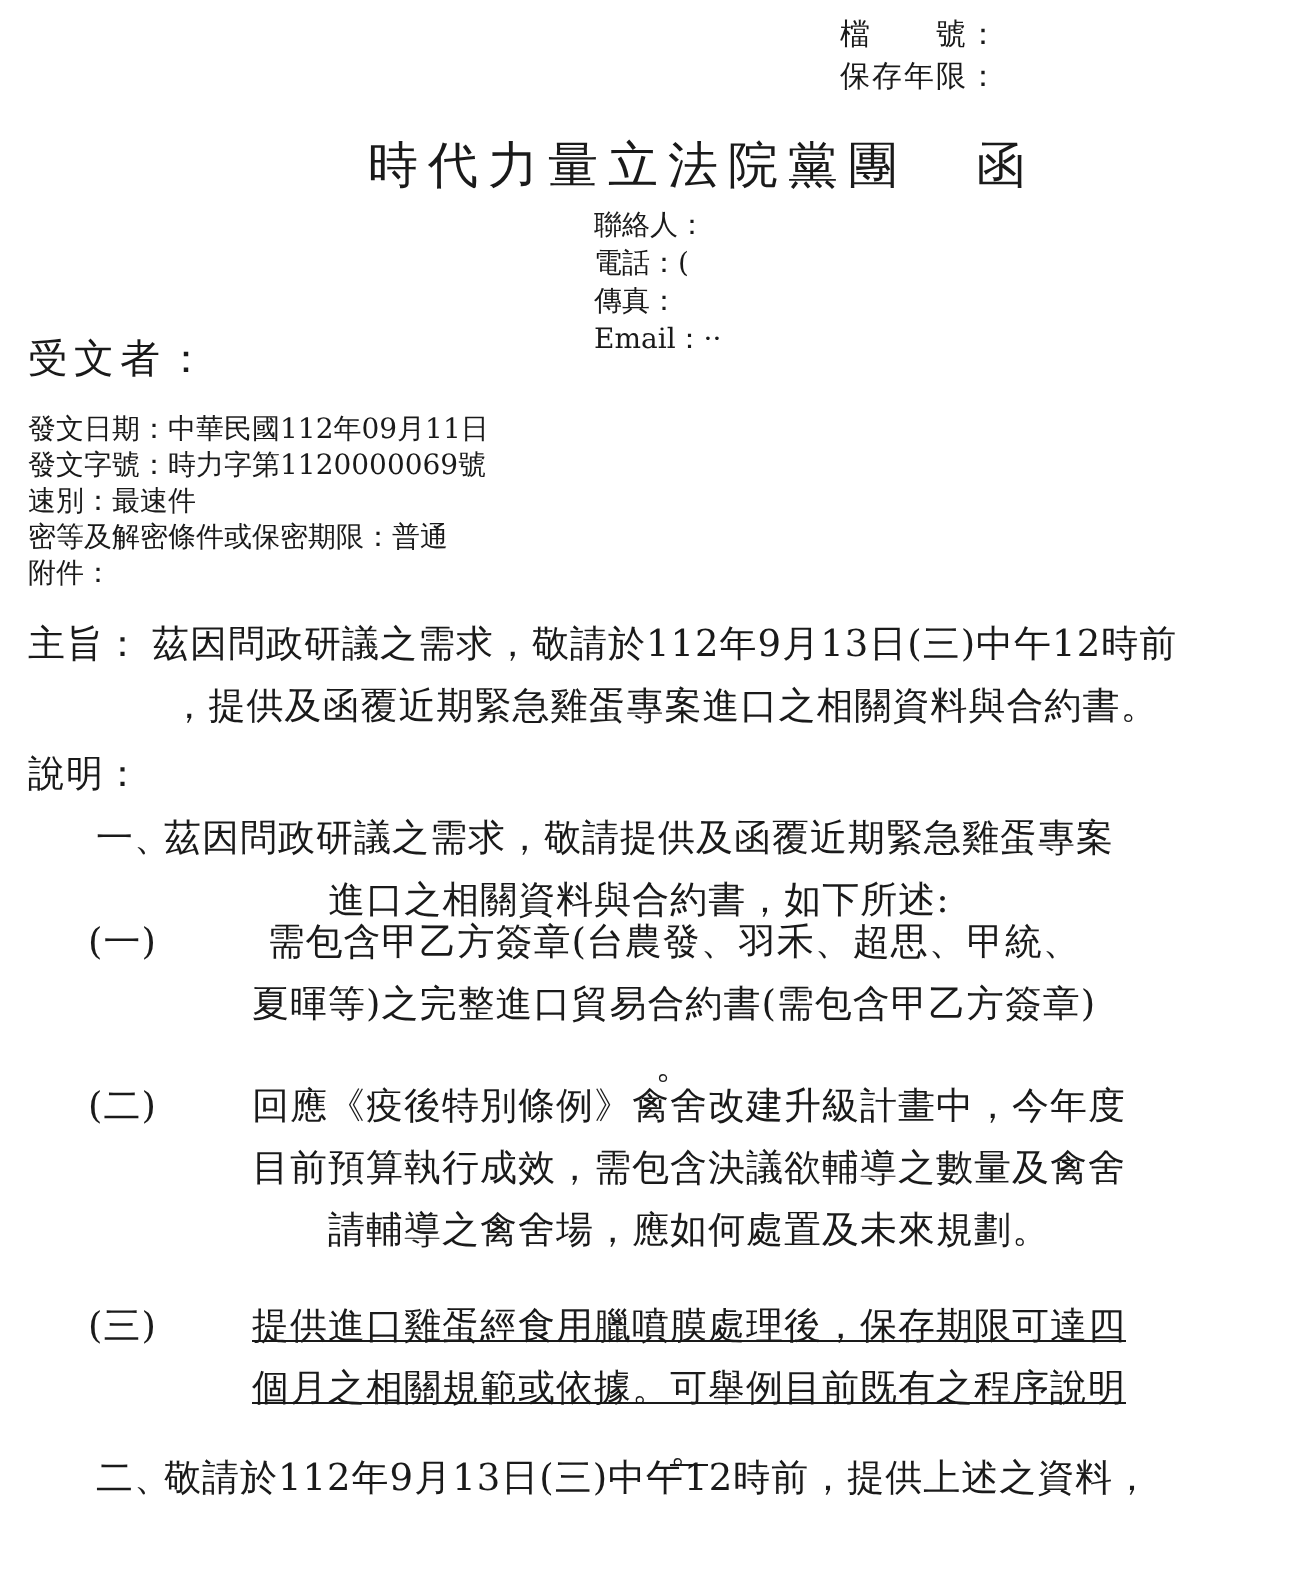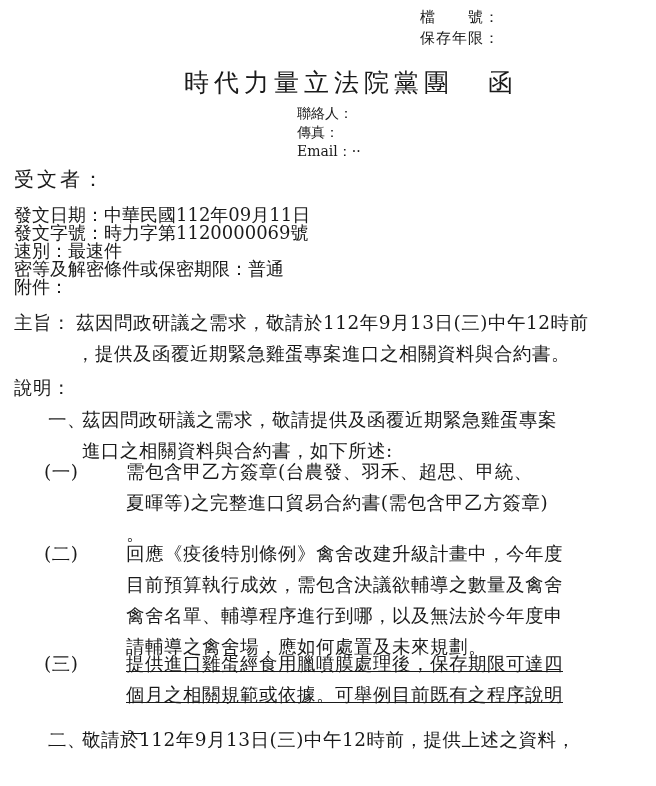--- a/index.html
+++ b/index.html
@@ -3,35 +3,36 @@
 <meta charset="utf-8">
 <style>
   html, body { margin:0; padding:0; background:#ffffff; }
   body { width:656px; height:786px; position:relative; overflow:hidden;
          font-family: "DejaVu Serif", "Liberation Serif", serif; color:#1a1a1a; }
   .abs { position:absolute; white-space:nowrap; }
   .meta { font-size:15px; letter-spacing:1px; }
   .title { font-size:25px; letter-spacing:5px; font-weight:normal; }
   .contact { font-size:14px; line-height:19px; }
   .recv { font-size:20px; letter-spacing:3px; }
-  .info { font-size:18px; line-height:18px; }
-  .body-text { font-size:18.5px; line-height:31px; letter-spacing:0.5px; }
+  .info { font-size:14px; line-height:18px; }
+  .body-text { font-size:18.5px; line-height:31px; letter-spacing:0.5px;text-align:center; }
 </style>
 </head>
 <body>
 
 <div class="abs meta" style="left:420px; top:8px;">檔　　號：</div>
 <div class="abs meta" style="left:420px; top:29px;">保存年限：</div>
 
 <div class="abs title" style="left:184px; top:66px;">
   <span>時代力量立法院黨團</span><span style="display:inline-block;width:34px;"></span><span>函</span>
 </div>
 
 <div class="abs contact" style="left:297px; top:104px;">
   <div>聯絡人：</div>
+  <div>電話：(</div>
   <div>傳真：</div>
   <div>Email：··</div>
 </div>
 
 <div class="abs recv" style="left:14px; top:166px;">受文者：</div>
 
 <div class="abs info" style="left:14px; top:206px;">
   <div>發文日期：中華民國112年09月11日</div>
   <div>發文字號：時力字第1120000069號</div>
   <div>速別：最速件</div>
@@ -57,21 +58,20 @@
 <div class="abs body-text" style="left:126px; top:456px;">
   <div>需包含甲乙方簽章(台農發、羽禾、超思、甲統、</div>
   <div>夏暉等)之完整進口貿易合約書(需包含甲乙方簽章)</div>
   <div>。</div>
 </div>
 
 <div class="abs body-text" style="left:44px; top:538px;">(二)</div>
 <div class="abs body-text" style="left:126px; top:538px;">
   <div>回應《疫後特別條例》禽舍改建升級計畫中，今年度</div>
   <div>目前預算執行成效，需包含決議欲輔導之數量及禽舍</div>
-  <div>禽舍名單、輔導程序進行到哪，以及無法於今年度申</div>
   <div>請輔導之禽舍場，應如何處置及未來規劃。</div>
 </div>
 
 <div class="abs body-text" style="left:44px; top:648px;">(三)</div>
 <div class="abs body-text" style="left:126px; top:648px;text-decoration:underline;">
   <div>提供進口雞蛋經食用臘噴膜處理後，保存期限可達四</div>
   <div>個月之相關規範或依據。可舉例目前既有之程序說明</div>
   <div>。</div>
 </div>
 

